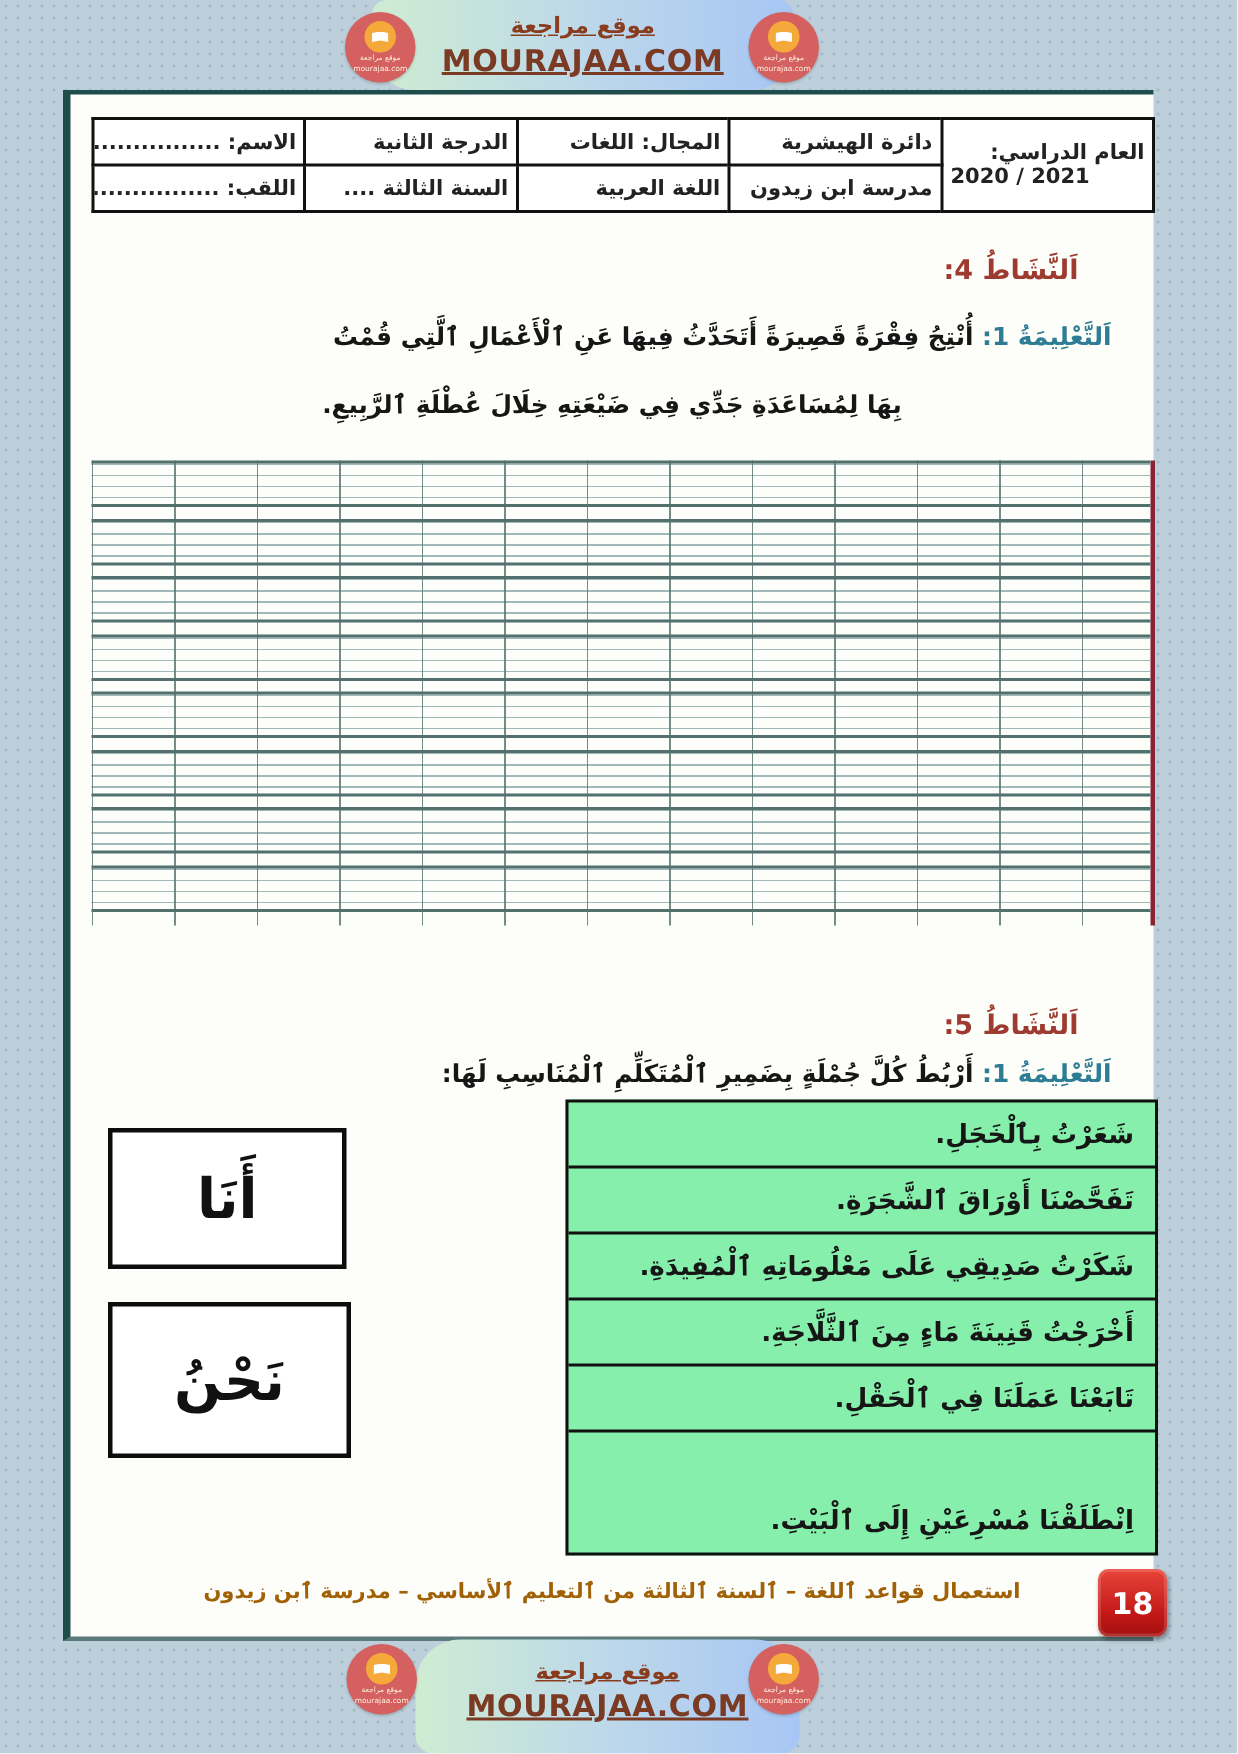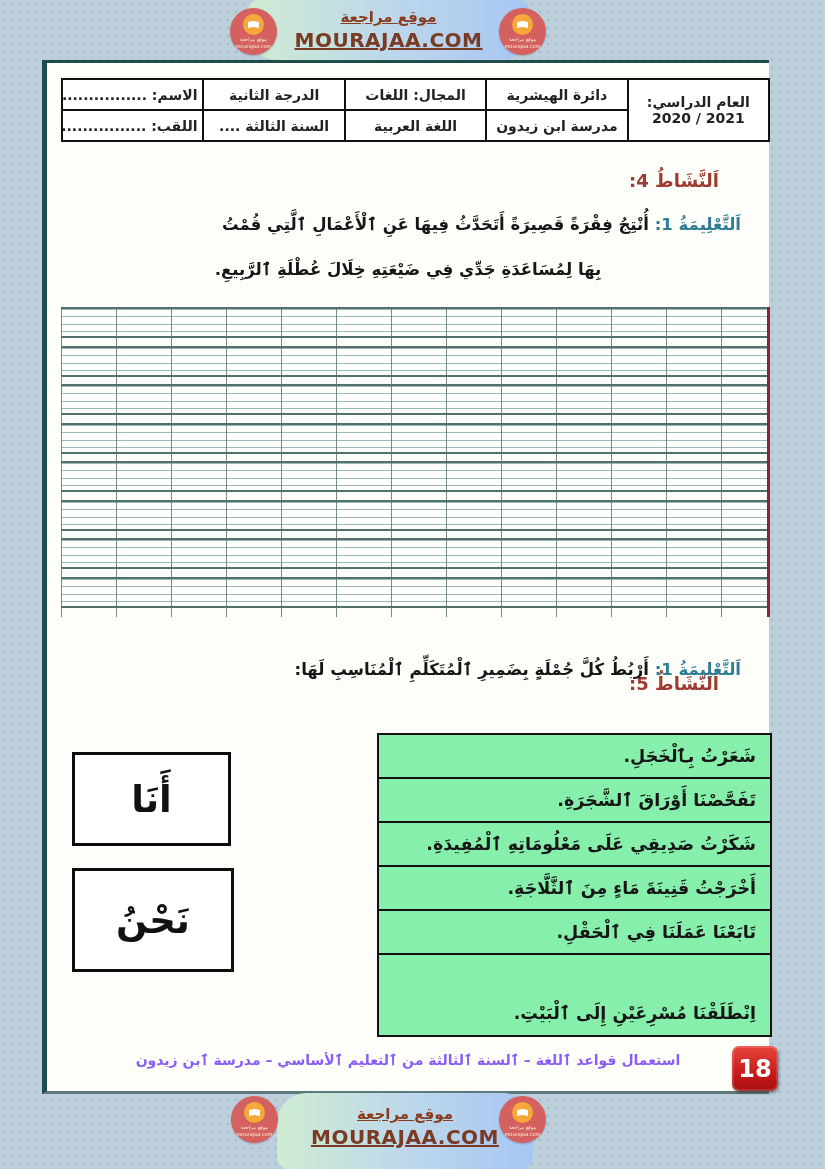--- a/index.html
+++ b/index.html
@@ -37,21 +37,21 @@
   .logo .l1{font-size:5px;color:#ffeede;line-height:1.2;white-space:nowrap;}
   .logo.tl{left:230px;top:8px;} .logo.tr{left:499px;top:8px;}
   .logo.bl{left:231px;top:1096px;} .logo.br{left:499px;top:1096px;}
   
   table.htable{
     position:absolute;left:14px;top:15px;width:709px;height:64px;direction:rtl;
     border-collapse:collapse;table-layout:fixed;background:#fff;
   }
   table.htable td{
     border:2.5px solid #111;font-size:14px;font-weight:bold;color:#222;
-    text-align:center;padding:0 5px;vertical-align:middle;white-space:nowrap;overflow:hidden;
+    padding:0 5px;vertical-align:middle;white-space:nowrap;overflow:hidden;
   }
   td.year-cell{font-size:13.5px;}
   td.year-cell .yv{direction:ltr;unicode-bidi:embed;font-size:14px;}
   td.name-cell{text-align:right;font-size:13px;}
   
   .act-title{position:absolute;direction:rtl;font-size:18px;font-weight:bold;color:#9e3b30;}
   .instr{position:absolute;direction:rtl;font-size:16.5px;font-weight:bold;color:#161616;line-height:1.5;}
   .instr .lbl{color:#2f7d95;}
   
   .grid{
@@ -82,27 +82,27 @@
   }
   .srow{
     height:44px;border-bottom:2.5px solid #111;box-sizing:border-box;
     display:flex;align-items:center;padding:0 14px;
     font-size:17.5px;font-weight:bold;color:#161616;white-space:nowrap;
   }
   .srow:last-child{border-bottom:none;margin-top:36px;}
   
   .footer-text{
     position:absolute;left:0;width:100%;top:989px;text-align:center;direction:rtl;
-    font-size:14px;font-weight:bold;color:#8b5cf6;
+    font-size:14px;font-weight:bold;color:#a16207;
   }
   .page-badge{
     position:absolute;left:685px;top:983px;width:46px;height:45px;border-radius:7px;
     background:linear-gradient(180deg,#e8453a 0%,#c01616 70%,#a51010 100%);
     display:flex;align-items:center;justify-content:center;
-    color:#fff;font-size:24px;font-weight:bold;
+    color:#fff;font-size:20px;font-weight:bold;
     box-shadow:inset 0 0 0 2px rgba(255,255,255,.15), 1px 2px 3px rgba(0,0,0,.35);
   }
 </style>
 </head>
 <body>
 
 <div id="page">
 
   <div class="doc">
 
@@ -139,21 +139,21 @@
       <div class="grid-row"></div>
       <div class="grid-row"></div>
       <div class="grid-row"></div>
       <div class="grid-row"></div>
       <div class="grid-row"></div>
       <div class="grid-row"></div>
       <div class="grid-row"></div>
     </div>
 
     <div class="act-title" style="right:50px;top:574px;margin-top:36px;">اَلنَّشَاطُ 5:</div>
-    <div class="instr" style="right:28px;top:595px;">
+    <div class="instr" style="right:28px;top:641px;">
       <span class="lbl">اَلتَّعْلِيمَةُ 1:</span>
       <span>أَرْبُطُ كُلَّ جُمْلَةٍ بِضَمِيرِ ٱلْمُتَكَلِّمِ ٱلْمُنَاسِبِ لَهَا:</span>
     </div>
 
     <div class="pbox ana">أَنَا</div>
     <div class="pbox nahnu">نَحْنُ</div>
 
     <div class="stable">
       <div class="srow">شَعَرْتُ بِٱلْخَجَلِ.</div>
       <div class="srow">تَفَحَّصْنَا أَوْرَاقَ ٱلشَّجَرَةِ.</div>

